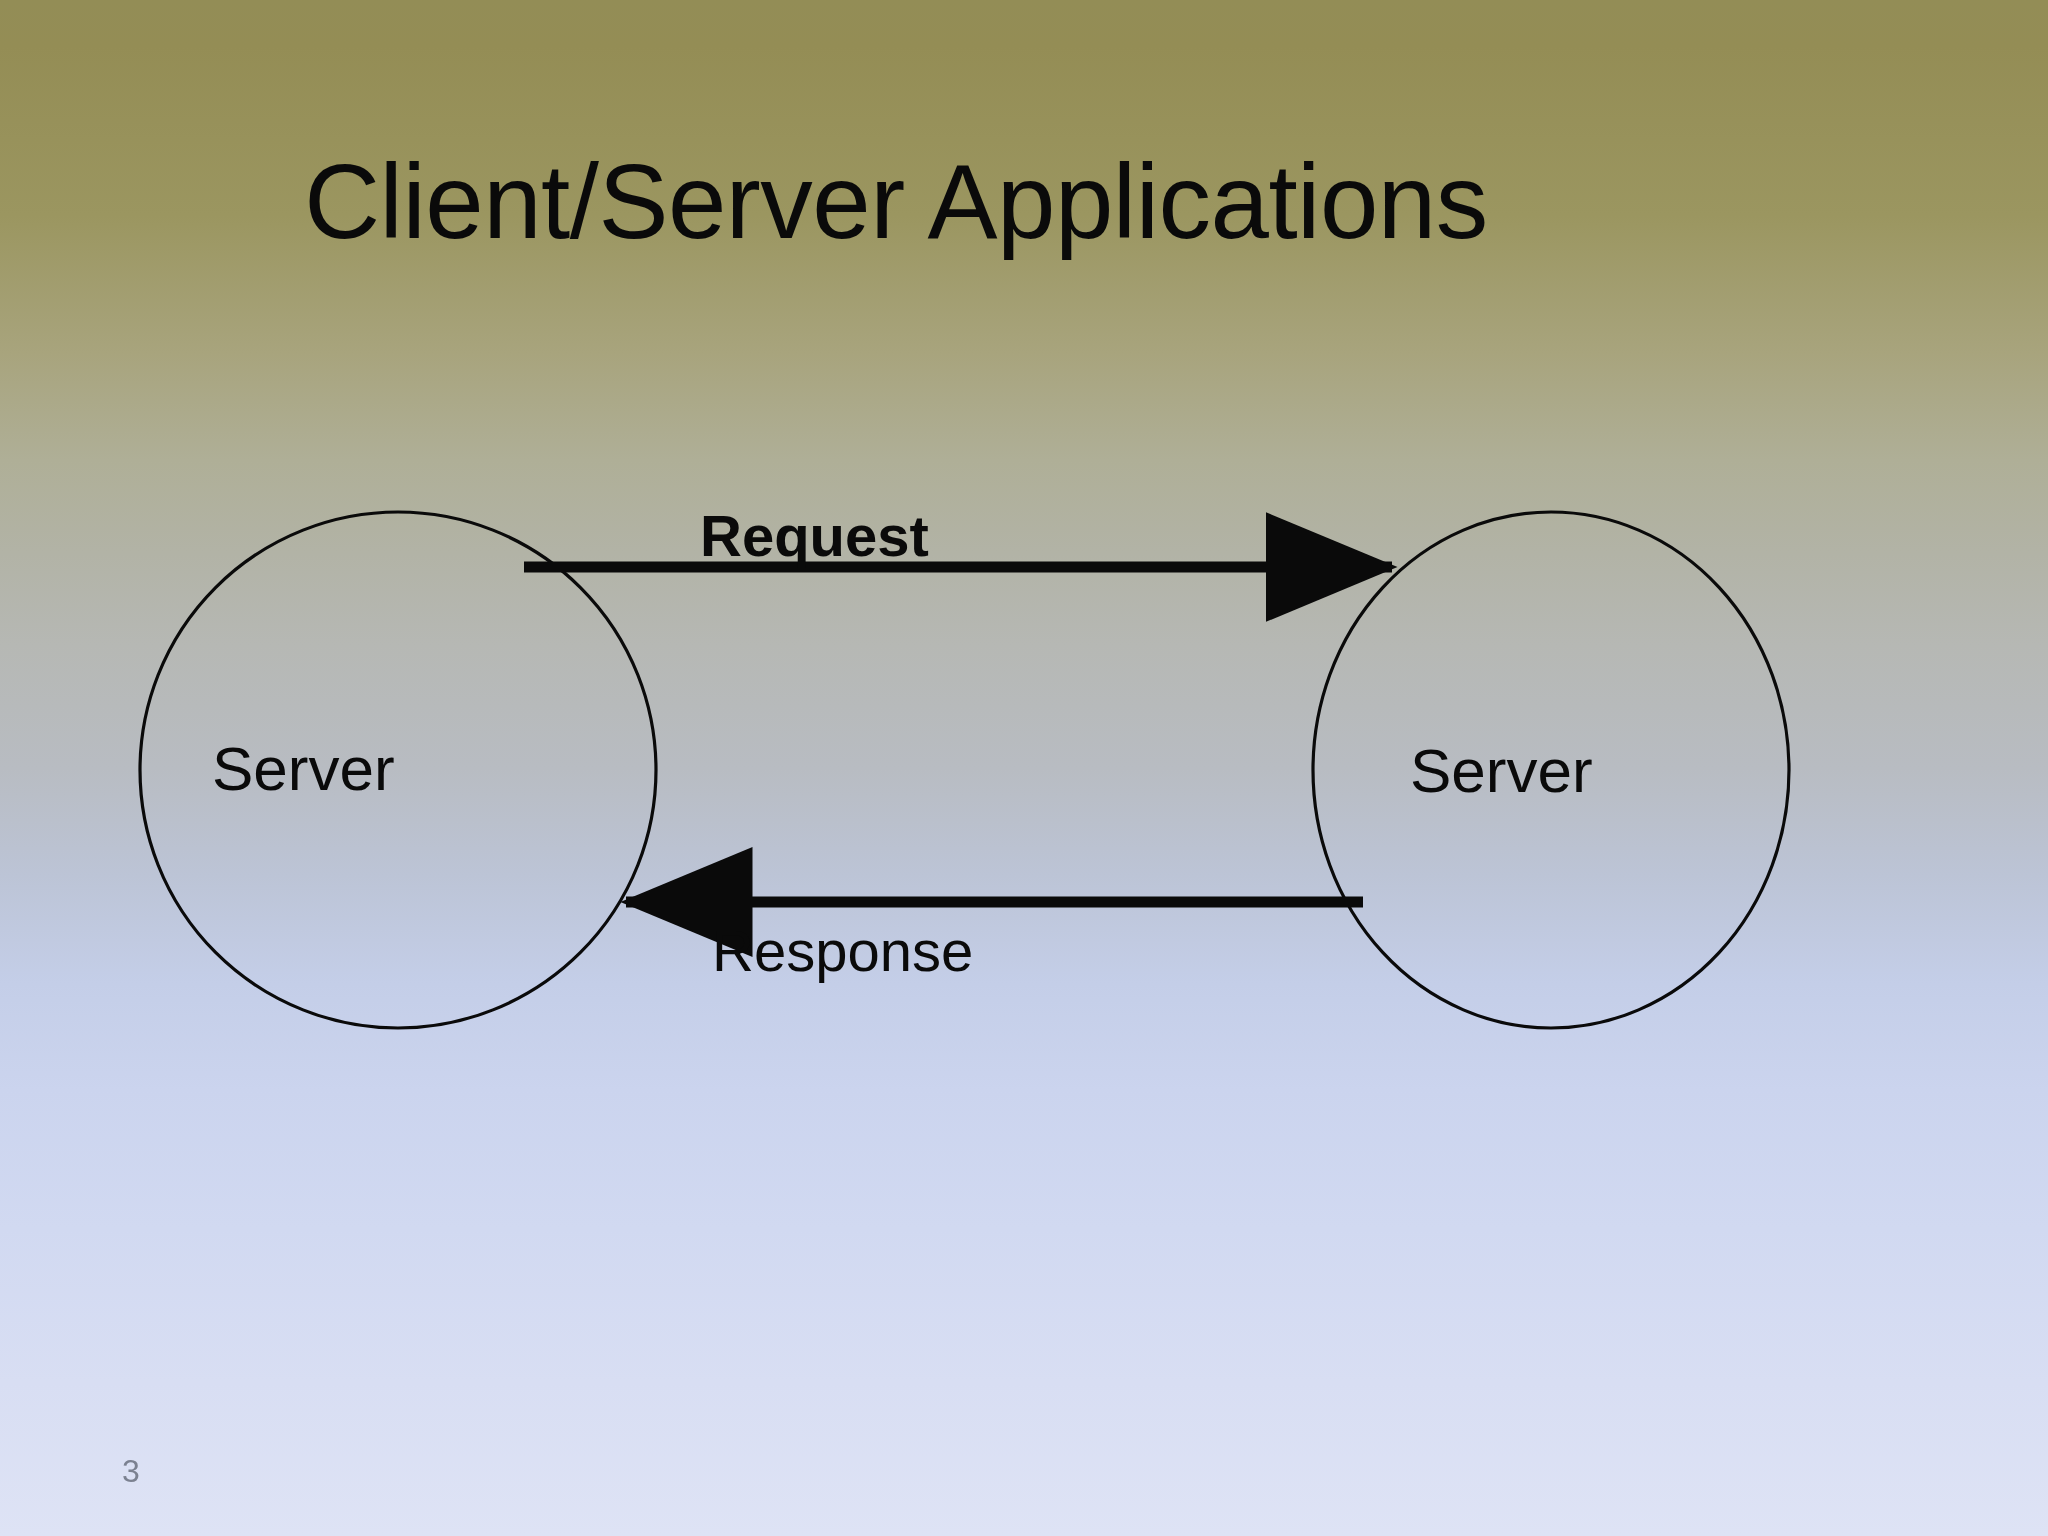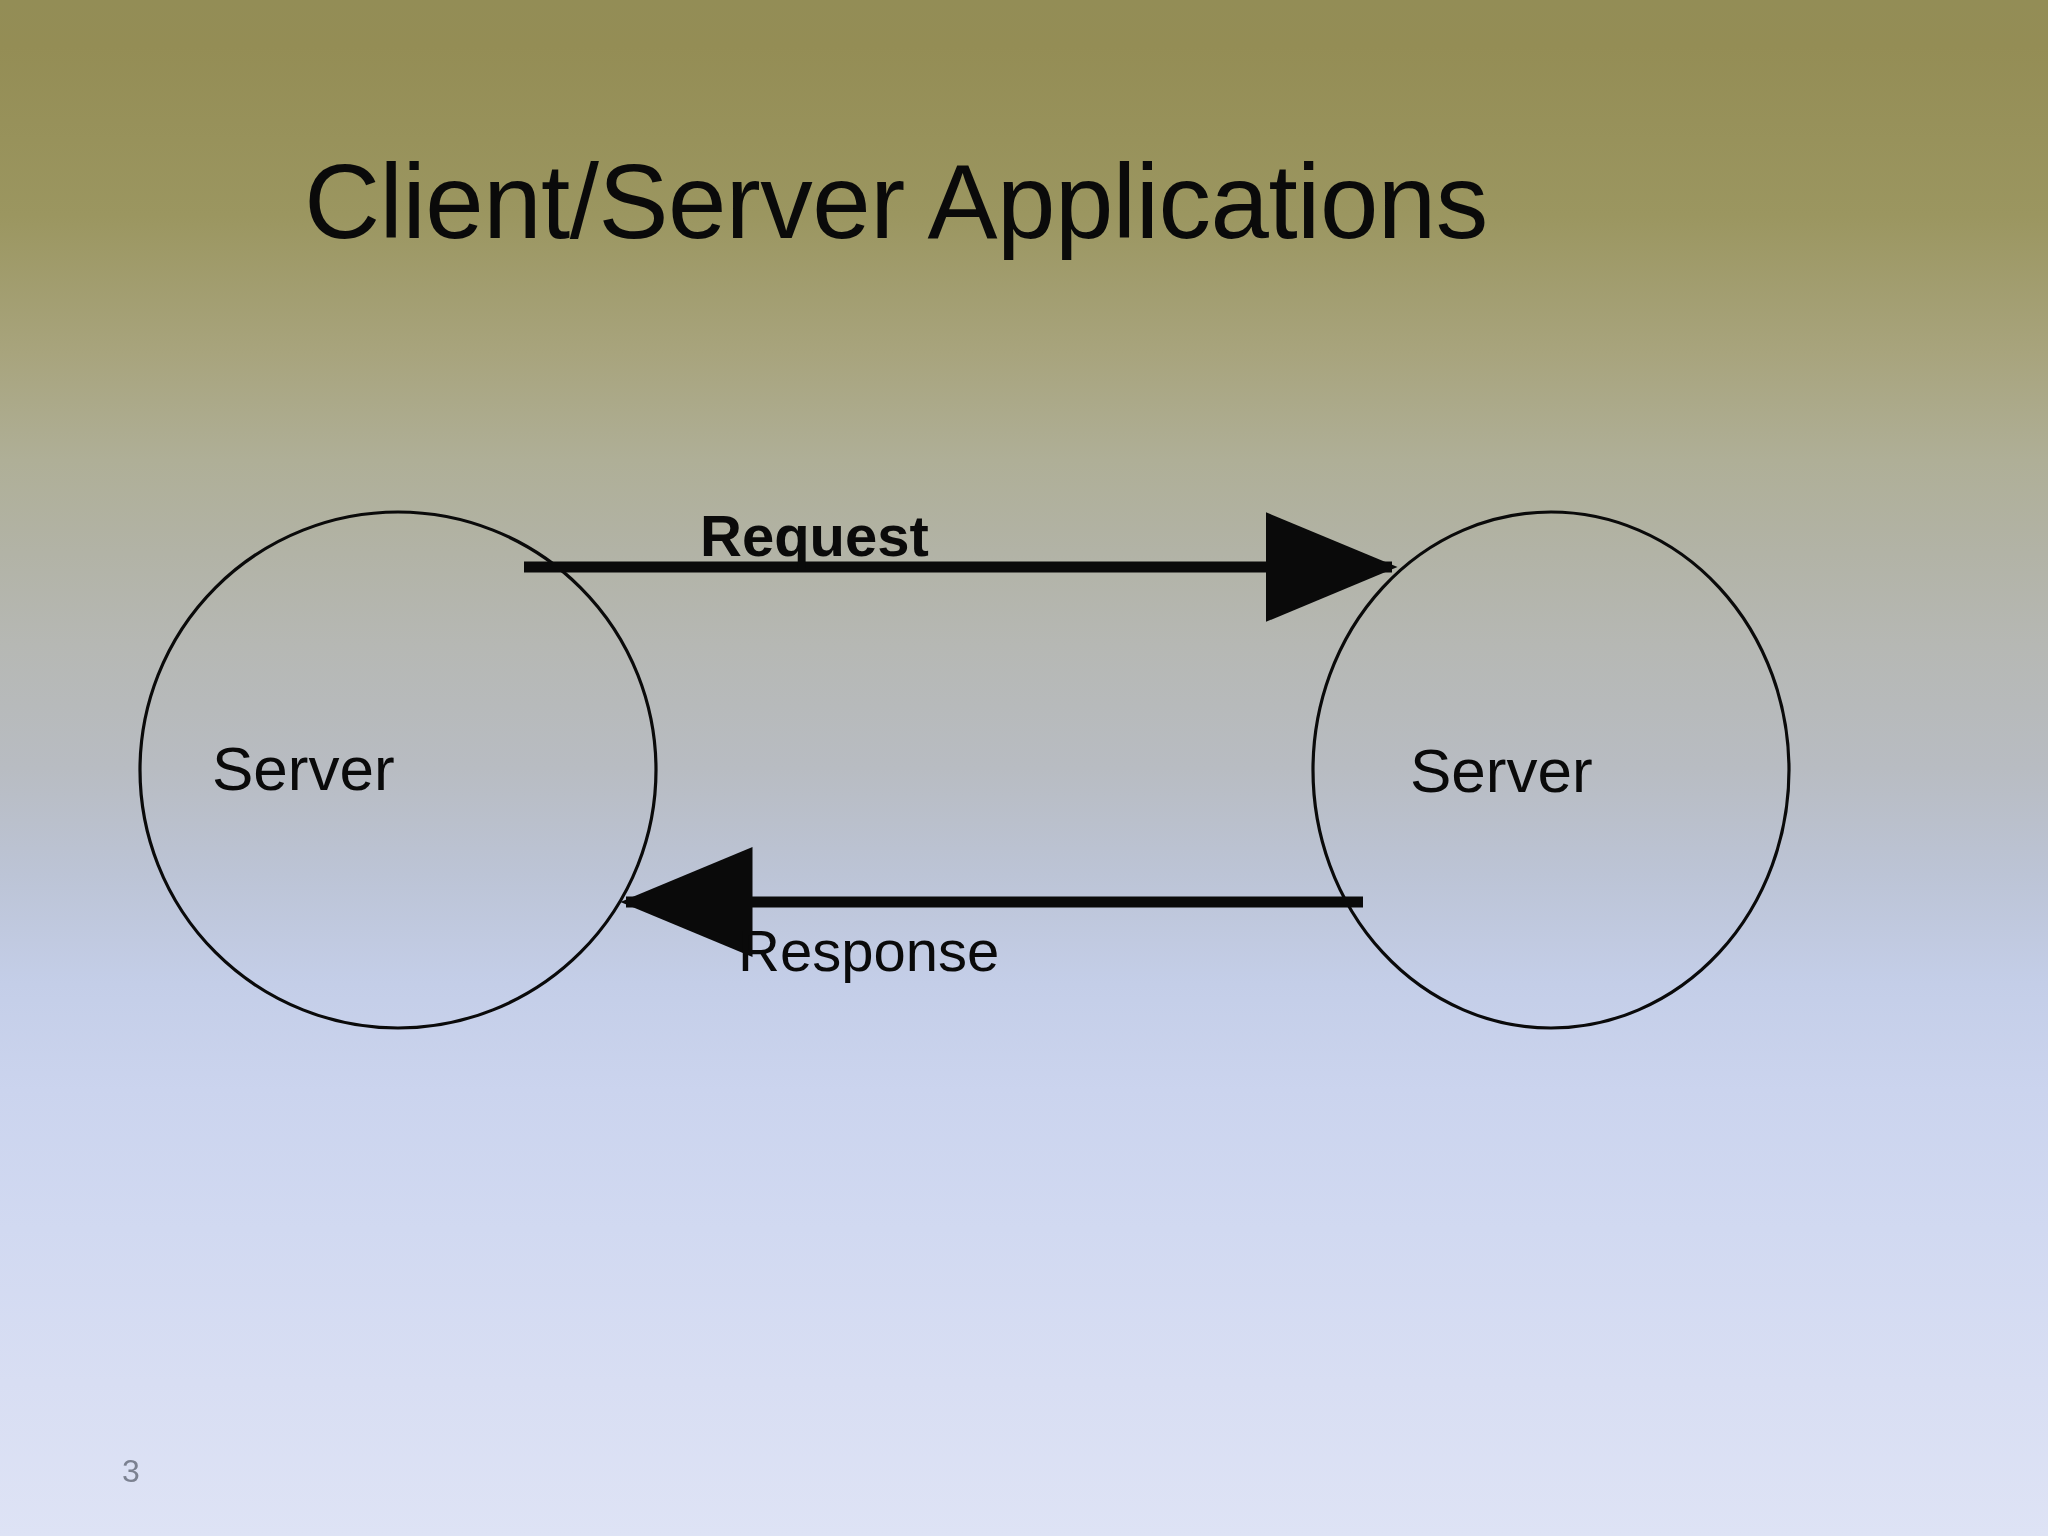--- a/index.html
+++ b/index.html
@@ -81,21 +81,20 @@
     line-height: 1;
   }
   #request-label {
     left: 700px;
     top: 507px;
     font-weight: bold;
   }
   #response-label {
     left: 712px;
     top: 922px;
-    margin-left: 26px;
   }
 
   
   #page-number {
     position: absolute;
     left: 122px;
     top: 1455px;
     font-size: 32px;
     color: #7B8190;
     line-height: 1;

